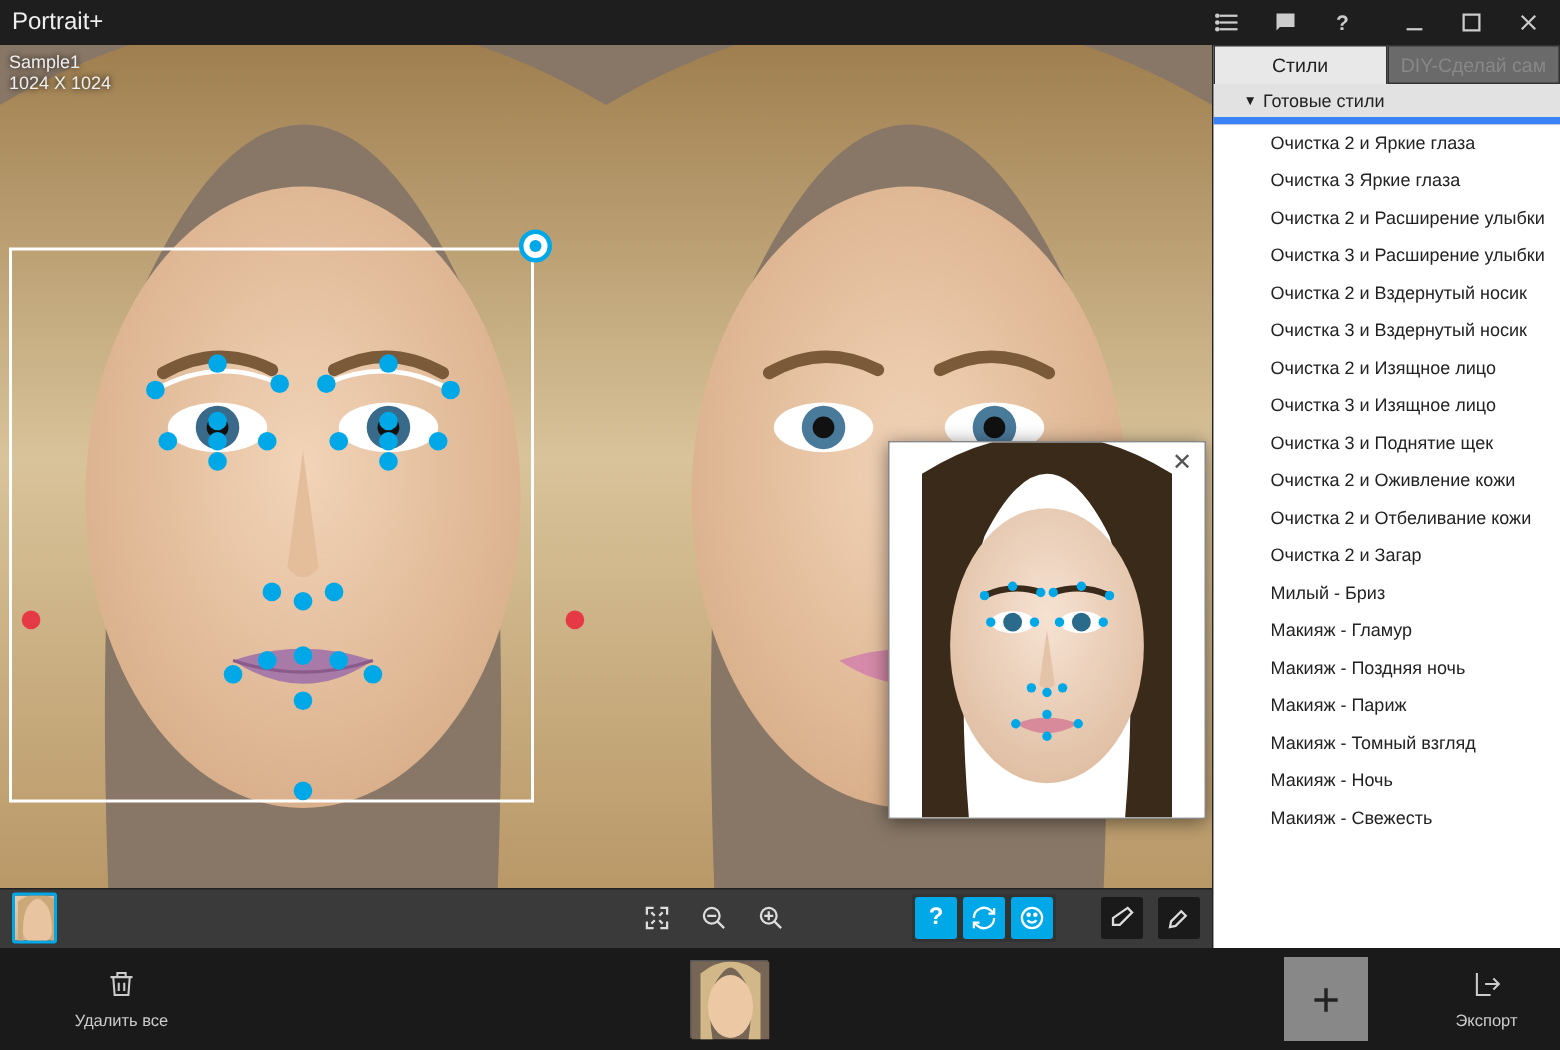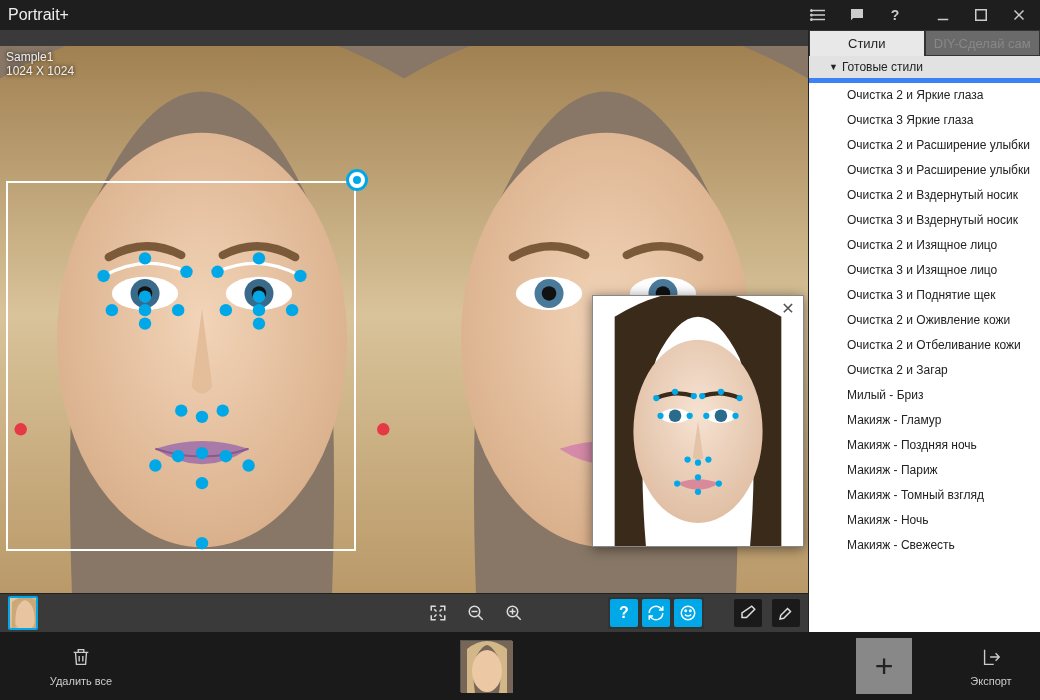--- a/index.html
+++ b/index.html
@@ -3,21 +3,21 @@
 <meta charset="utf-8">
 <style>
   * { box-sizing: border-box; margin: 0; padding: 0; font-family: "Segoe UI", Arial, sans-serif; }
   body { background: #2b2b2b; width: 1040px; height: 700px; overflow: hidden; color: #ccc; }
   .titlebar { height: 30px; background: #1e1e1e; display: flex; align-items: center; padding: 0 8px; gap: 12px; }
   .app-title { font-size: 16px; color: #eee; flex: 0 0 auto; }
   .titlebar-spacer { flex: 1 1 auto; }
   .titlebar-icon { width: 26px; height: 26px; display: flex; align-items: center; justify-content: center; color: #ccc; cursor: pointer; font-size: 14px; }
   .main-row { display: flex; height: 602px; }
   .canvas-col { flex: 1 1 auto; display: flex; flex-direction: column; background: #3a3a3a; position: relative; }
-  .canvas-area { flex: 1 1 auto; position: relative; background: #14532d; overflow: hidden; margin-top: 16px; }
+  .canvas-area { flex: 1 1 auto; position: relative; background: #14532d; overflow: hidden; }
   .image-info { position: absolute; top: 4px; left: 6px; font-size: 12px; color: #eee; z-index: 5; text-shadow: 0 0 4px #000; }
   .split-view { display: flex; width: 100%; height: 100%; }
   .pane { flex: 1 1 50%; position: relative; }
   .face-svg { width: 100%; height: 100%; }
   .crop-rect { position: absolute; border: 2px solid #fff; left: 6px; top: 135px; width: 350px; height: 370px; }
   .crop-handle { position: absolute; width: 22px; height: 22px; right: -14px; top: -14px; border: 3px solid #00a8e8; border-radius: 50%; background: #fff; }
   .crop-handle::after { content: ""; position: absolute; width: 8px; height: 8px; background: #00a8e8; border-radius: 50%; left: 4px; top: 4px; }
   .landmark { fill: #00a8e8; }
   .landmark-red { fill: #e63946; }
   .toolbar-bottom { height: 42px; background: #3a3a3a; border-top: 1px solid #222; display: flex; align-items: center; padding: 0 8px; gap: 10px; }

